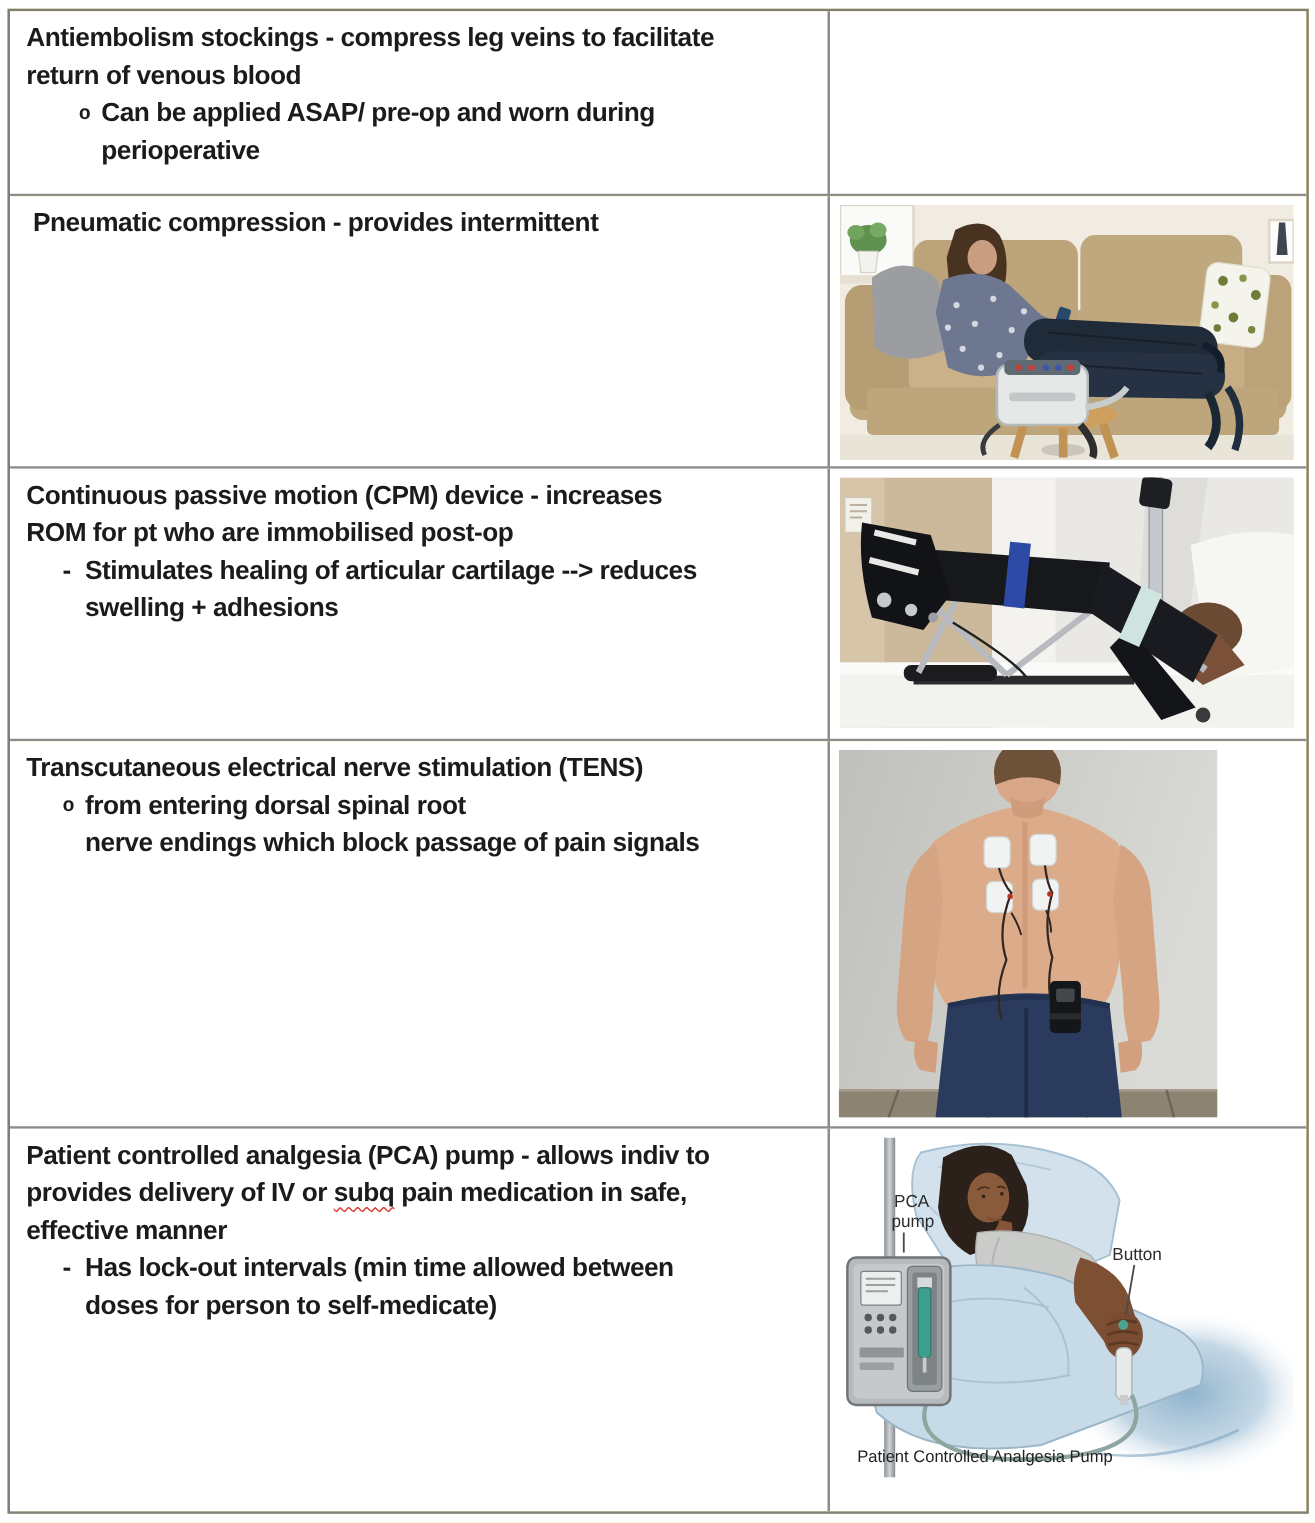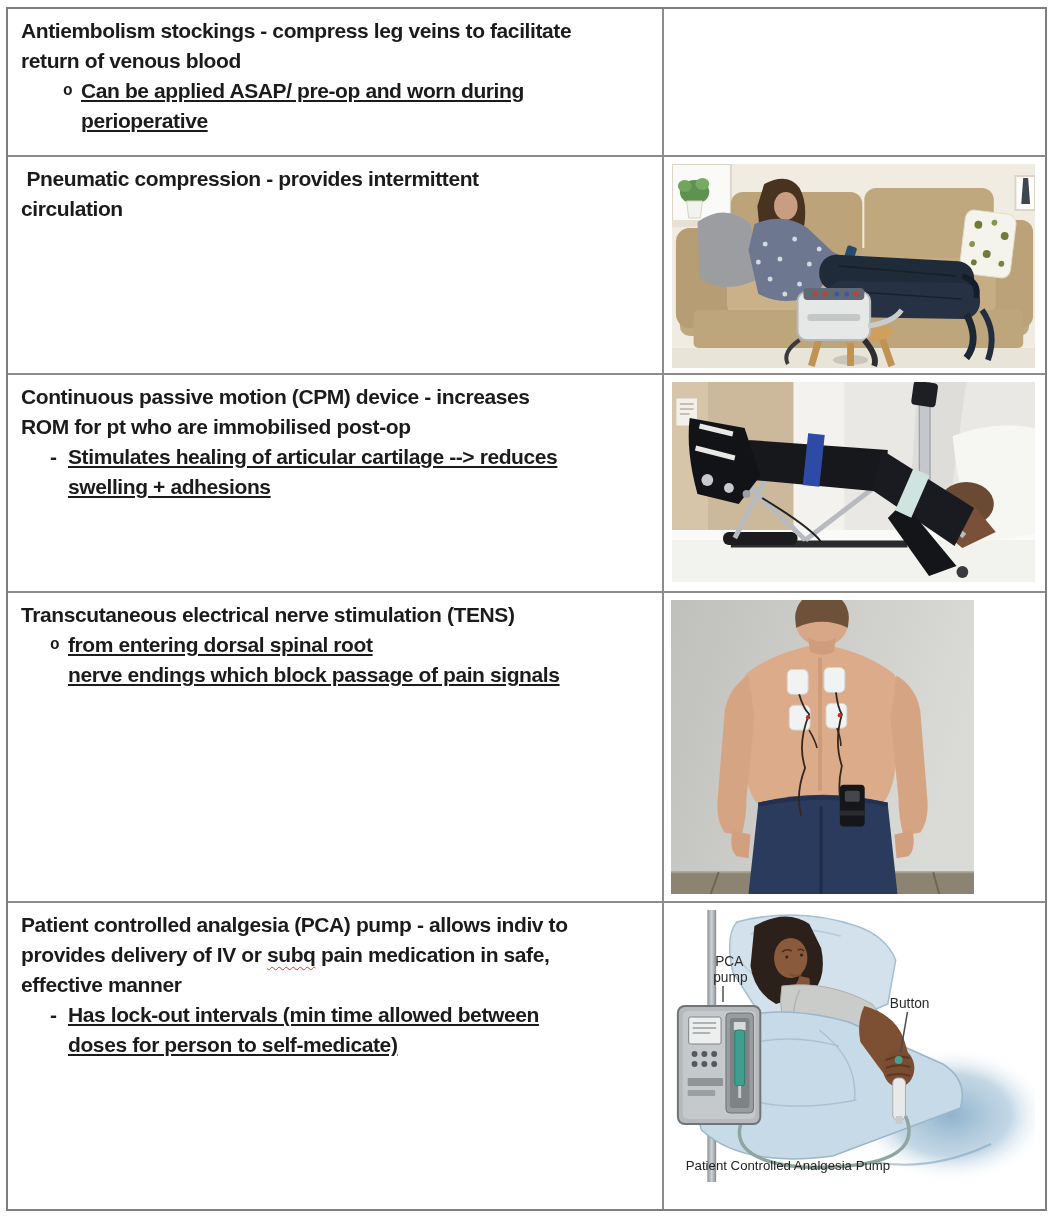--- a/index.html
+++ b/index.html
@@ -10,21 +10,21 @@
        grid-template-rows:148px 218px 218px 310px 306px;background:#fde047;}
   .cell{box-sizing:border-box;overflow:hidden;background:#ffffff;}
   .b-r{border-right:2px solid #8c8c8c;}
   .b-b{border-bottom:2px solid #8c8c8c;}
   .txt{padding:7px 8px 0 13px;font-weight:700;font-size:21px;line-height:30px;letter-spacing:-0.4px;}
   .ln{display:block;white-space:pre;}
   .bullet{display:flex;margin-left:29px;}
   .bullet.deep{margin-left:42px;}
   .marker{flex:none;width:18px;text-align:left;}
   .mk-o{font-family:"Liberation Mono",monospace;font-size:16px;font-weight:700;}
-  .bl{flex:1;min-width:0;text-decoration:underline;}
+  .bl{flex:1;min-width:0;}
   .sp{text-decoration:underline wavy #d9392c;text-decoration-thickness:1px;text-underline-offset:4px;}
   .ph{display:block;}
   .ph-pad{margin:7px 0 0 8px;}
   .ilabel{font:14px "Liberation Sans",sans-serif;fill:#2b2b2b;}
   .icap{font:13.5px "Liberation Sans",sans-serif;fill:#222222;}
 </style>
 </head>
 <body>
 
 <div class="sheet">
@@ -38,21 +38,20 @@
         <span class="bl">
           <span class="ln">Can be applied ASAP/ pre-op and worn during</span>
           <span class="ln">perioperative</span>
         </span>
       </div>
     </div>
     <div class="cell b-b"></div>
 
     <div class="cell b-r b-b txt">
       <span class="ln"> Pneumatic compression - provides intermittent</span>
-      <span class="ln">circulation</span>
     </div>
     <div class="cell b-b">
       <svg class="ph ph-pad" width="363" height="204" viewBox="0 0 370 204" preserveAspectRatio="none">
         <rect width="370" height="204" fill="#f1ece1"></rect>
         <rect x="0" y="0" width="60" height="58" fill="#fafaf8" stroke="#ddd6c8" stroke-width="2"></rect>
         <rect x="0" y="56" width="64" height="7" fill="#e7e1d3"></rect>
         <g>
           <ellipse cx="23" cy="28" rx="15" ry="12" fill="#5f9150"></ellipse>
           <ellipse cx="13" cy="22" rx="7" ry="6" fill="#71a55e"></ellipse>
           <ellipse cx="31" cy="20" rx="7" ry="6" fill="#77aa62"></ellipse>

